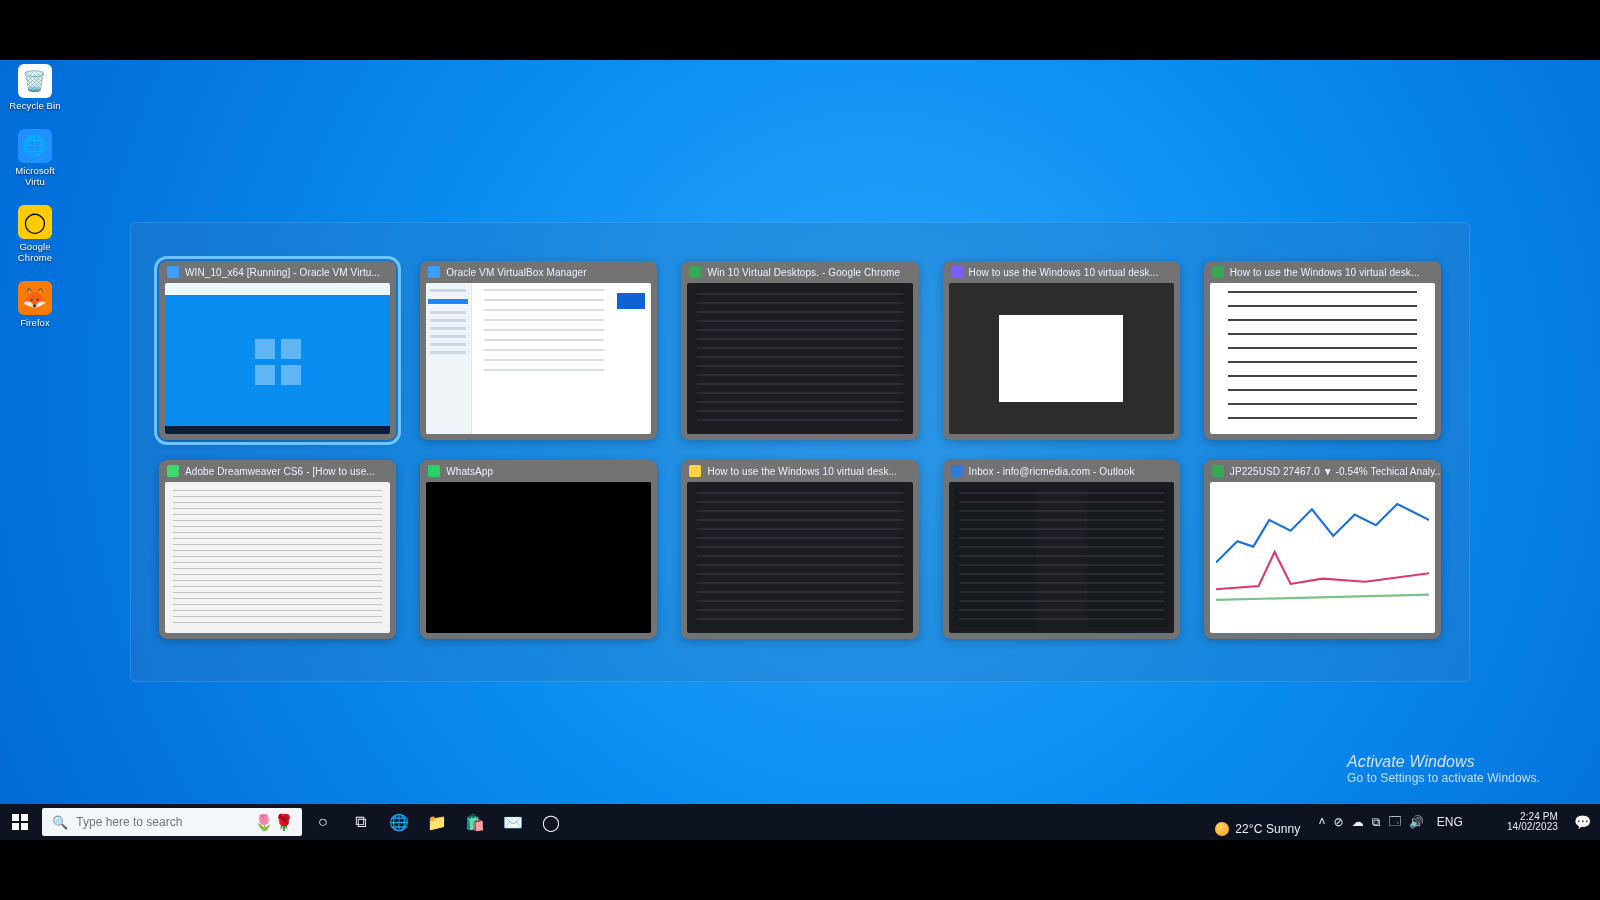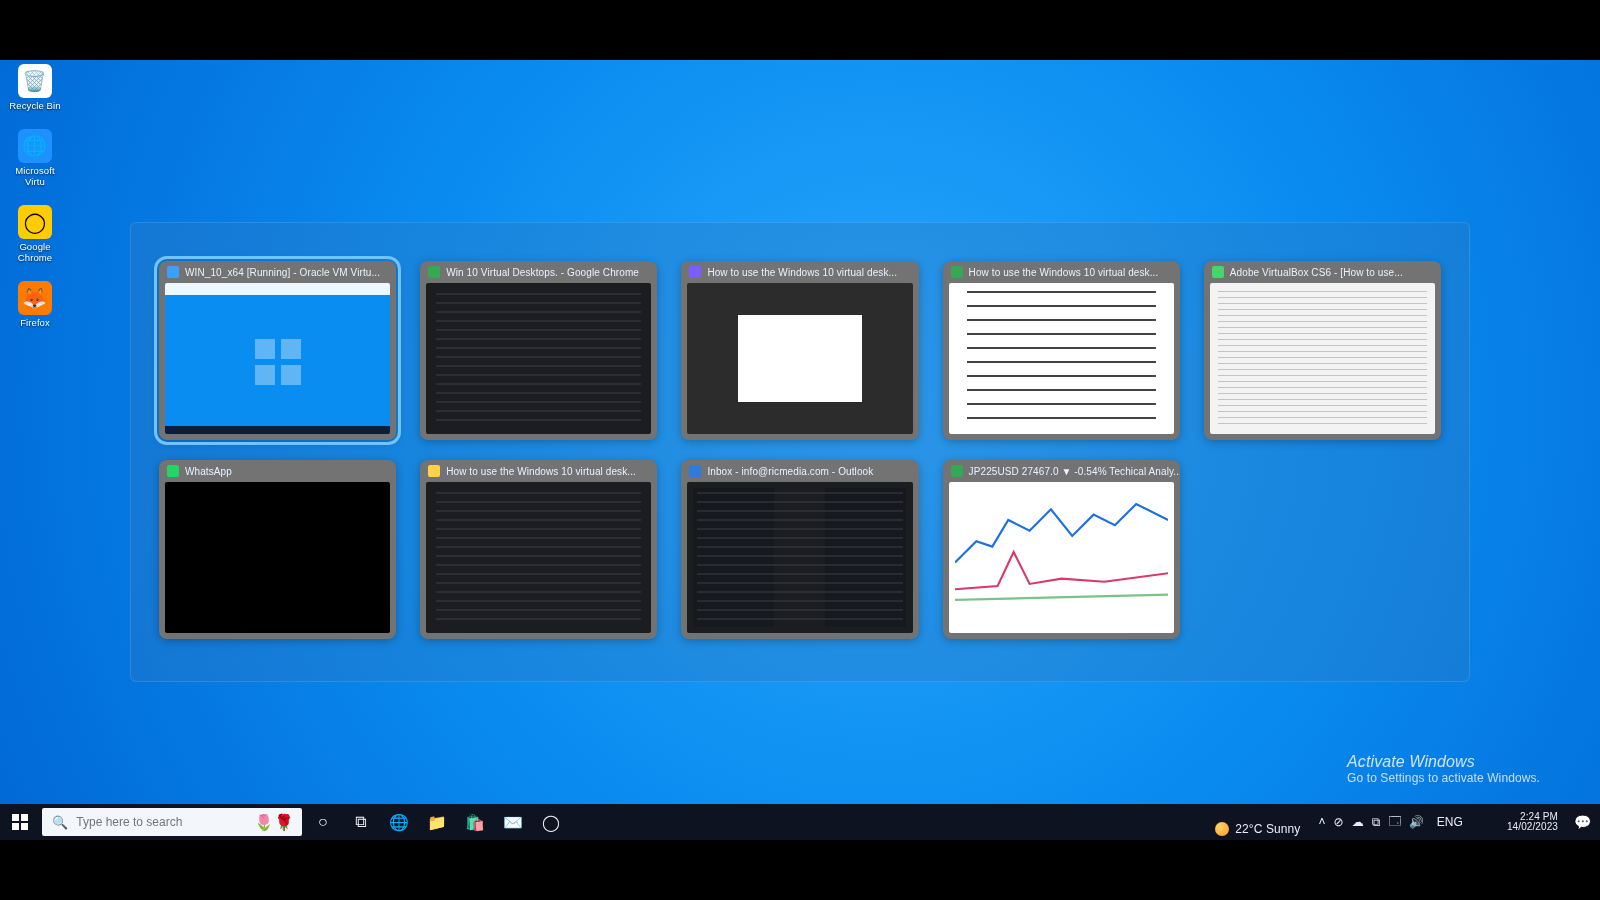--- a/index.html
+++ b/index.html
@@ -125,20 +125,39 @@
     <div class="thumb t0 selected">
       <div class="thumb-title">
       <span class="ico" style="background:#3aa0ff"></span>
       <span>WIN_10_x64 [Running] - Oracle VM Virtu...</span>
     </div>
     <div class="thumb-body">
         <div class="winlogo"></div>
         <div class="tray"></div>
       </div>
     </div>
+    <div class="thumb t1">
+      <div class="thumb-title">
+      <span class="ico" style="background:#3aa0ff"></span>
+      <span>Oracle VM VirtualBox Manager</span>
+    </div>
+    <div class="thumb-body">
+        <div class="side"></div>
+        <div class="sel"></div>
+   <div class="row" style="top:6px"></div>
+        <div class="row" style="top:28px"></div>
+        <div class="row" style="top:36px"></div>
+        <div class="row" style="top:44px"></div>
+        <div class="row" style="top:52px"></div>
+        <div class="row" style="top:60px"></div>
+        <div class="row" style="top:68px"></div>
+   <div class="dots"></div>
+        <div class="chip"></div>
+      </div>
+    </div>
     <div class="thumb t2">
       <div class="thumb-title">
       <span class="ico" style="background:#34a853"></span>
       <span>Win 10 Virtual Desktops. - Google Chrome</span>
     </div>
     <div class="thumb-body">
         <div class="lines"></div>
       </div>
     </div>
     <div class="thumb t3">
@@ -155,21 +174,21 @@
       <span class="ico" style="background:#34a853"></span>
       <span>How to use the Windows 10 virtual desk...</span>
     </div>
     <div class="thumb-body">
         <div class="txt"></div>
       </div>
     </div>
     <div class="thumb t5">
       <div class="thumb-title">
       <span class="ico" style="background:#42d66b"></span>
-      <span>Adobe VirtualBox CS6 - [How to use...</span>
+      <span>Adobe Dreamweaver CS6 - [How to use...</span>
     </div>
     <div class="thumb-body">
         <div class="code"></div>
       </div>
     </div>
     <div class="thumb t6">
       <div class="thumb-title">
       <span class="ico" style="background:#25d366"></span>
       <span>WhatsApp</span>
     </div>

